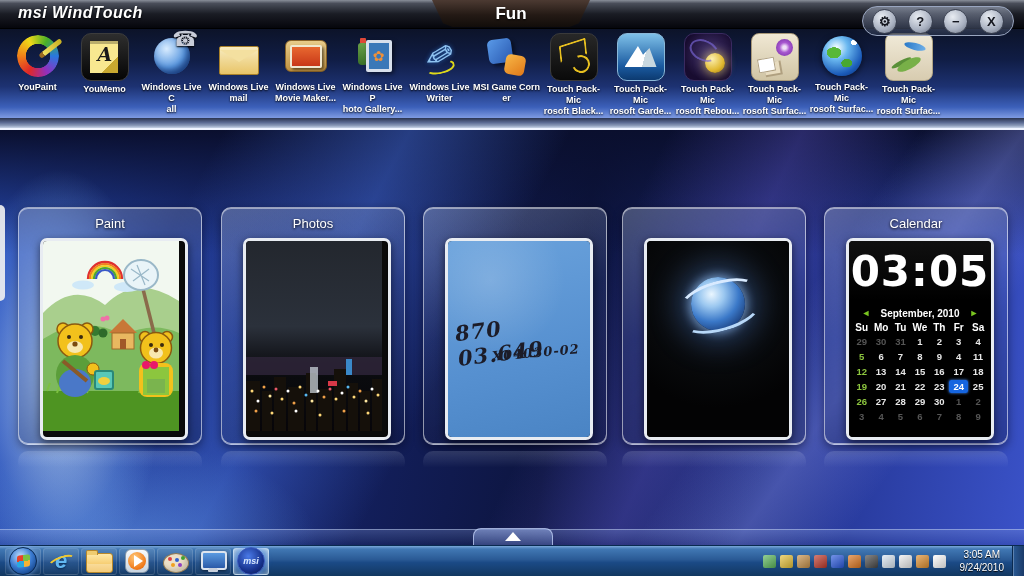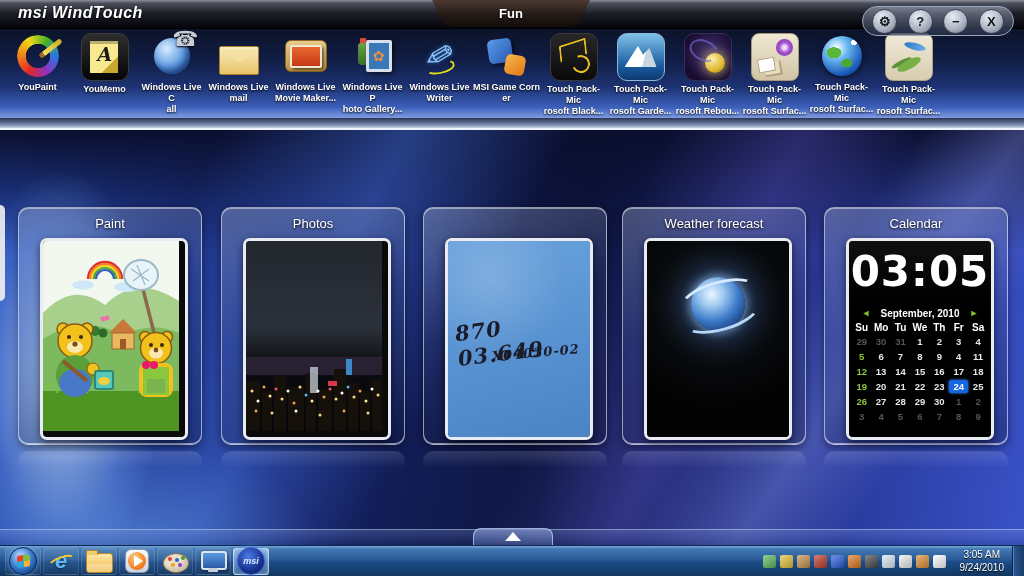--- a/index.html
+++ b/index.html
@@ -9,21 +9,21 @@
   
   .topbar{position:absolute;left:0;top:0;width:1024px;height:28px;
     background:linear-gradient(180deg,#8a8f9a 0%,#4a4e5a 12%,#1a1c24 50%,#05060c 100%);
     border-bottom:1px solid #000;z-index:30;padding-left:16px;}
   .logo{position:absolute;left:18px;top:4px;font:italic 900 16px "Liberation Sans",sans-serif;
     color:#fff;letter-spacing:.5px;text-shadow:0 1px 2px #000;}
   .fun-tab{position:absolute;left:432px;top:0;width:158px;height:27px;
     background:linear-gradient(180deg,#4c3a32 0%,#241a15 55%,#120d0a 100%);
     clip-path:polygon(0 0,100% 0,93% 86%,87% 100%,13% 100%,7% 86%);
     display:flex;align-items:center;justify-content:center;
-    color:#fff;font-weight:700;font-size:13px;text-shadow:0 1px 2px #000;cursor:pointer;}
+    color:#fff;font-weight:700;font-size:17px;text-shadow:0 1px 2px #000;cursor:pointer;}
   .win-controls{position:absolute;right:10px;top:6px;width:142px;height:28px;
     background:linear-gradient(180deg,rgba(170,180,200,.55),rgba(40,50,75,.7));
     border:1px solid #9aa6c0;border-radius:15px;display:flex;align-items:center;
     justify-content:space-around;padding:0 4px;z-index:31;}
   .wc-btn{width:23px;height:23px;border-radius:50%;cursor:pointer;
     background:radial-gradient(circle at 38% 30%,#e8ecf2,#a8b0c0 60%,#687080);
     border:1px solid #3a4050;color:#14161e;font-weight:900;font-size:13px;
     display:flex;align-items:center;justify-content:center;line-height:1;}
   
   .iconbar{position:absolute;left:0;top:28px;width:1024px;height:90px;
@@ -500,21 +500,20 @@
   <div class="card c3">
     <div class="card-frame">
       <div class="memo-pad">
         <div class="memo-l1">870 03.649</div>
         <div class="memo-l2">X04030-02</div>
       </div>
     </div>
   </div>
 
   <div class="card c4">
-    <div class="card-title">Weather forecast</div>
     <div class="card-frame">
       <div class="weather-pane">
         <div class="globe"></div>
       </div>
     </div>
   </div>
 
   <div class="card c5">
     <div class="card-title">Calendar</div>
     <div class="card-frame">

